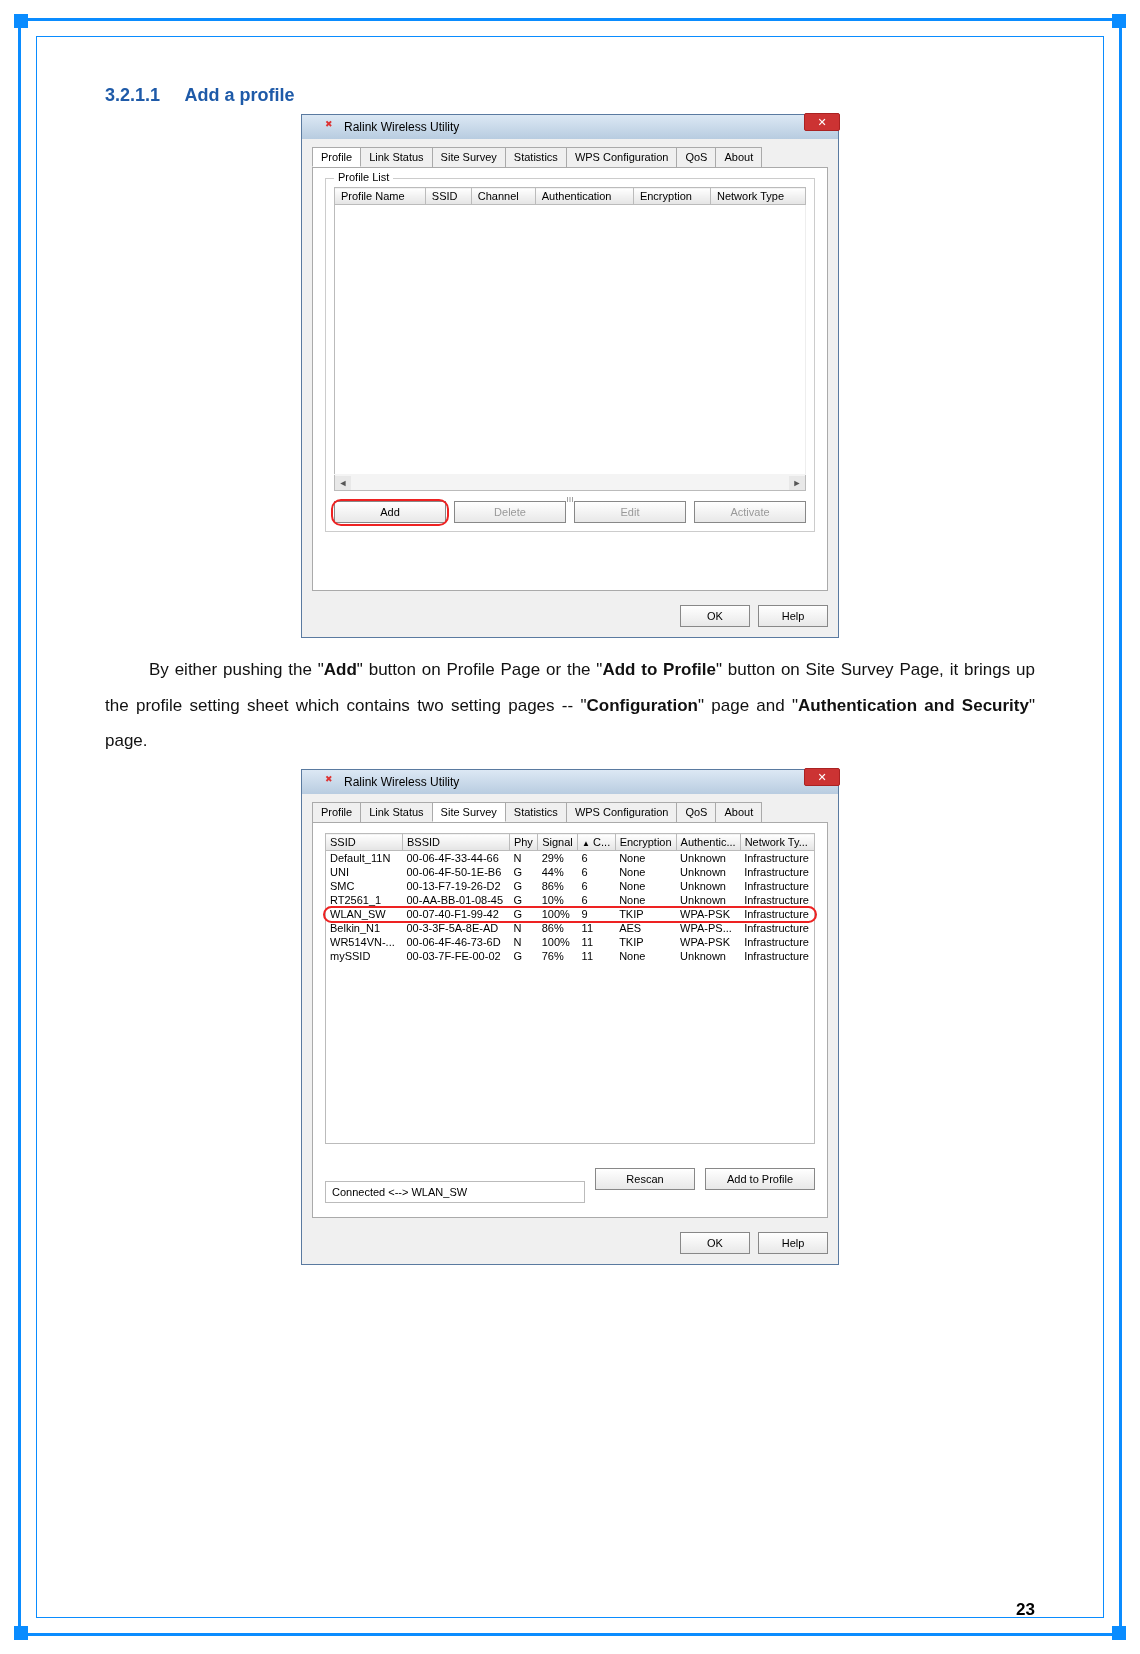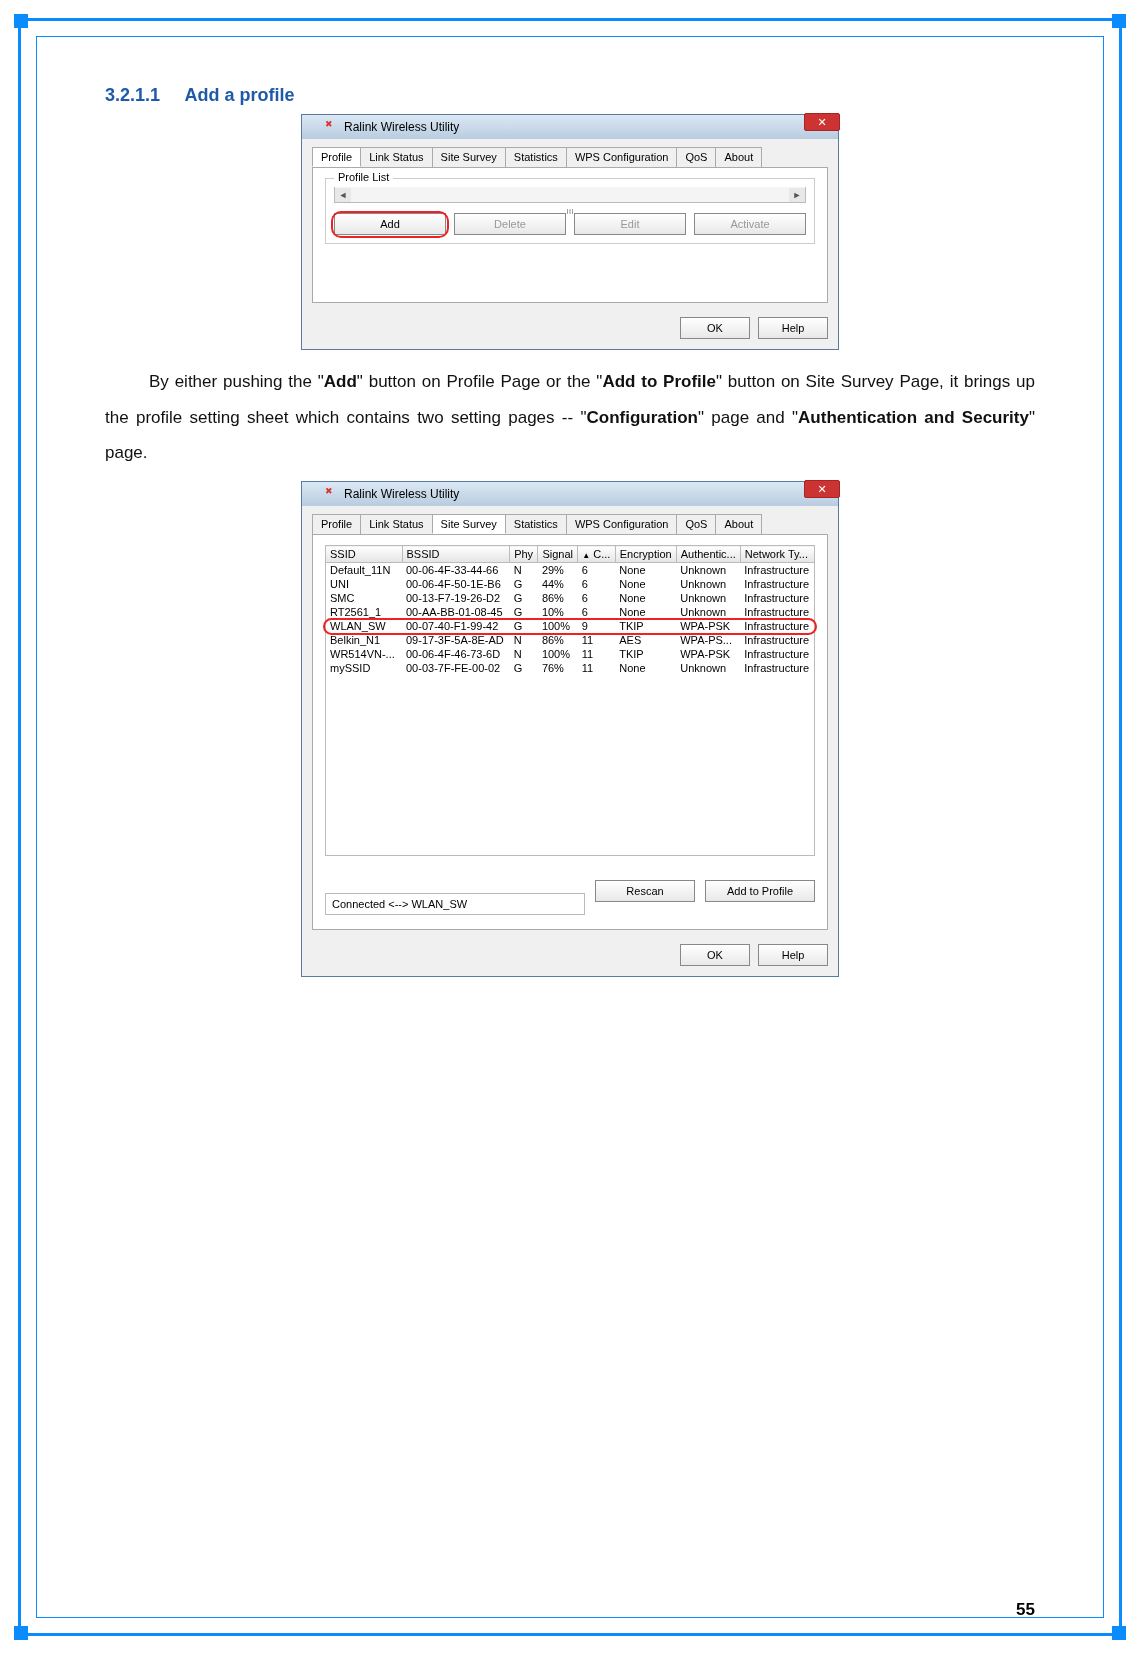--- a/index.html
+++ b/index.html
@@ -106,20 +106,37 @@
           <span class="tab">Link Status</span>
           <span class="tab">Site Survey</span>
           <span class="tab">Statistics</span>
           <span class="tab">WPS Configuration</span>
           <span class="tab">QoS</span>
           <span class="tab">About</span>
         </div>
       <div class="tab-body">
         <div class="fieldset">
           <span class="fieldset-legend">Profile List</span>
+          <table class="list-table">
+            <thead>
+                <tr id="hdr1">
+                  <th>Profile Name</th>
+                  <th>SSID</th>
+                  <th>Channel</th>
+                  <th>Authentication</th>
+                  <th>Encryption</th>
+                  <th>Network Type</th>
+                </tr>
+              </thead>
+            <tbody>
+                <tr class="empty-rows">
+                  <td colspan="6"></td>
+                </tr>
+              </tbody>
+          </table>
           <div class="hscroll">
             <span class="arrow">◄</span>
             <span class="thumb">ııı</span>
             <span class="arrow r">►</span>
           </div>
           <div class="btn-row">
             <div class="win-btn add-hl">
                 <span>Add</span>
               </div>
             <div class="win-btn disabled">
@@ -228,21 +245,21 @@
                   <td>00-07-40-F1-99-42</td>
                   <td>G</td>
                   <td>100%</td>
                   <td>9</td>
                   <td>TKIP</td>
                   <td>WPA-PSK</td>
                   <td>Infrastructure</td>
                 </tr>
                 <tr>
                   <td>Belkin_N1</td>
-                  <td>09-17-3F-5A-8E-AD</td>
+                  <td>00-3-3F-5A-8E-AD</td>
                   <td>N</td>
                   <td>86%</td>
                   <td>11</td>
                   <td>AES</td>
                   <td>WPA-PS...</td>
                   <td>Infrastructure</td>
                 </tr>
                 <tr>
                   <td>WR514VN-...</td>
                   <td>00-06-4F-46-73-6D</td>
@@ -284,14 +301,14 @@
         <div class="win-btn">
             <span>OK</span>
           </div>
         <div class="win-btn">
             <span>Help</span>
           </div>
       </div>
     </div>
   </div>
 
-  <div class="page-num">55</div>
+  <div class="page-num">23</div>
 </div>
 
 </body></html>

